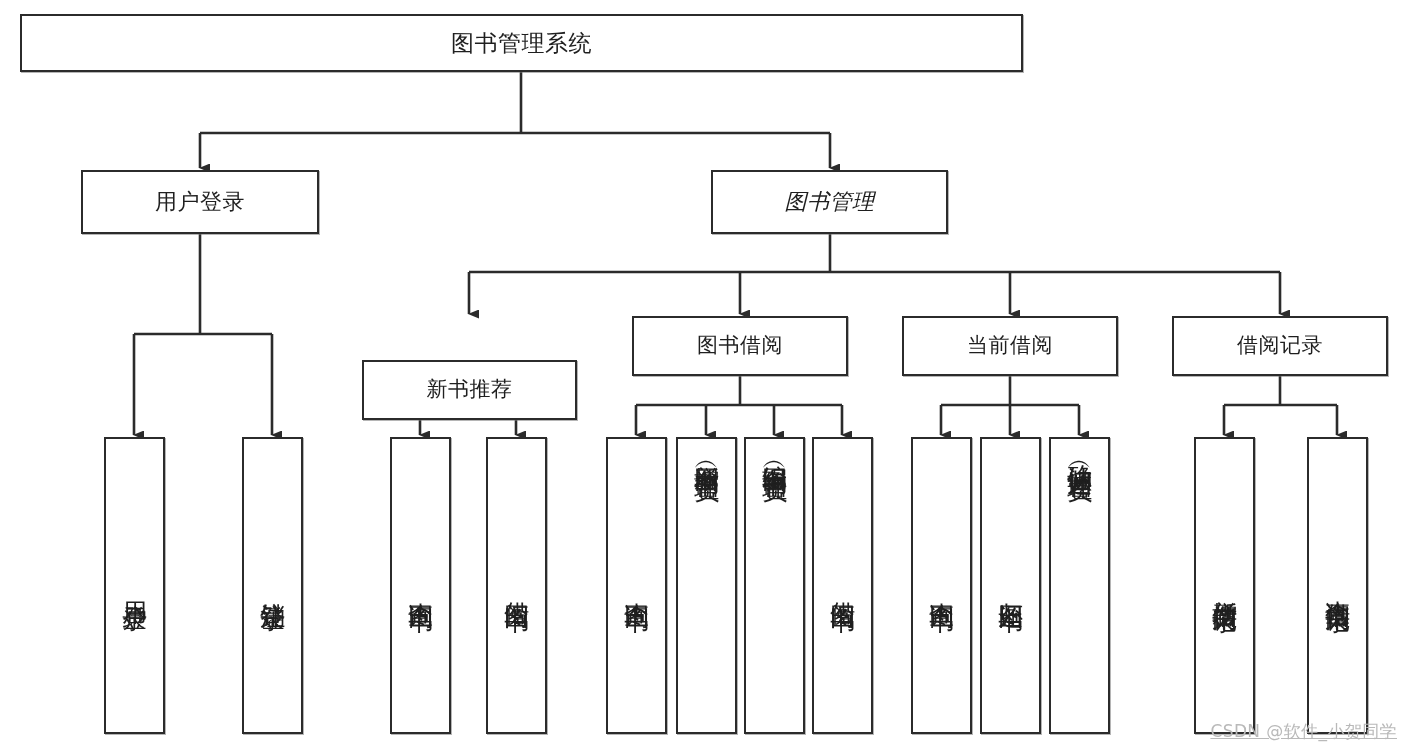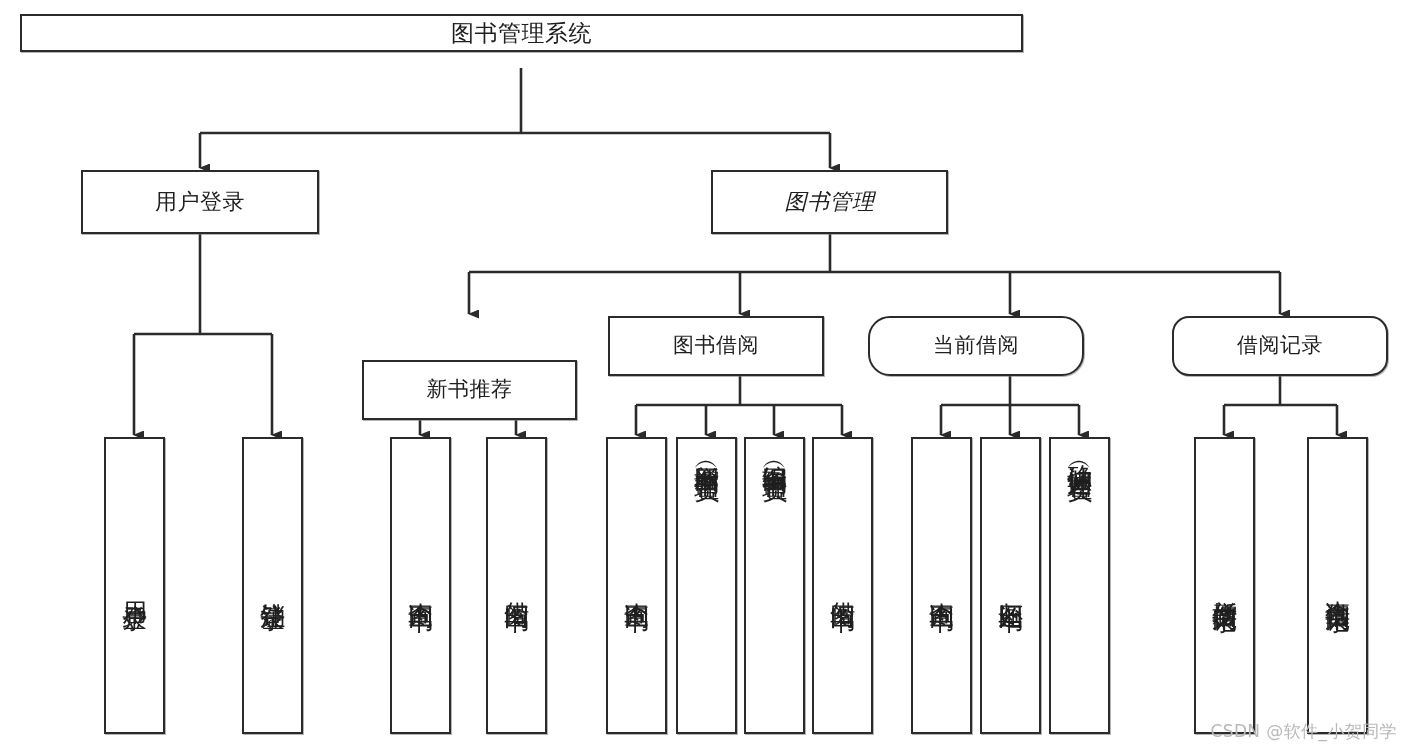--- a/index.html
+++ b/index.html
@@ -66,20 +66,21 @@
   #watermark{
     position:absolute;
     right:8px;
     bottom:4px;
     font-size:17px;
     color:#b9b9b9;
     letter-spacing:0.4px;
     z-index:5;
     user-select:none;
     white-space:nowrap;
+    text-decoration:underline;
   }
 </style>
 </head>
 <body>
 
 <div id="diagram">
 
   <svg id="edges" viewBox="0 0 1405 747" xmlns="http://www.w3.org/2000/svg">
     <defs>
       <marker id="arrow" markerWidth="9" markerHeight="11" refX="4.5" refY="10" orient="auto" markerUnits="userSpaceOnUse">
@@ -123,45 +124,45 @@
       <path d="M1010,405 L1010,435" marker-end="url(#arrow)"></path>
       <path d="M1079,405 L1079,435" marker-end="url(#arrow)"></path>
 
       <path d="M1280,376 L1280,405"></path>
       <path d="M1224,405 L1337,405"></path>
       <path d="M1224,405 L1224,435" marker-end="url(#arrow)"></path>
       <path d="M1337,405 L1337,435" marker-end="url(#arrow)"></path>
     </g>
   </svg>
 
-  <div class="node root" style="left:20px; top:14px; width:1003px; height:38px;">
+  <div class="node root" style="left:20px; top:14px; width:1003px; height:58px;">
     <span class="label">图书管理系统</span>
   </div>
 
   <div class="node lvl2" style="left:81px; top:170px; width:238px; height:64px;">
     <span class="label">用户登录</span>
   </div>
 
   <div class="node lvl2" style="left:711px; top:170px; width:237px; height:64px;font-style:italic;">
     <span class="label">图书管理</span>
   </div>
 
   <div class="node lvl3" style="left:362px; top:316px; width:215px; height:60px;margin-top:44px;">
     <span class="label">新书推荐</span>
   </div>
 
-  <div class="node lvl3" style="left:608px; top:316px; width:216px; height:60px;">
+  <div class="node lvl3" style="left:632px; top:316px; width:216px; height:60px;">
     <span class="label">图书借阅</span>
   </div>
 
-  <div class="node lvl3" style="left:868px; top:316px; width:216px; height:60px;border-radius:22px;">
+  <div class="node lvl3" style="left:902px; top:316px; width:216px; height:60px;">
     <span class="label">当前借阅</span>
   </div>
 
-  <div class="node lvl3" style="left:1172px; top:316px; width:216px; height:60px;border-radius:17px;">
+  <div class="node lvl3" style="left:1172px; top:316px; width:216px; height:60px;">
     <span class="label">借阅记录</span>
   </div>
 
   <div class="node leaf center" style="left:104px; top:437px; width:61px; height:297px;">
     <span class="label">用户登录</span>
   </div>
 
   <div class="node leaf center" style="left:242px; top:437px; width:61px; height:297px;">
     <span class="label">注销登录</span>
   </div>

